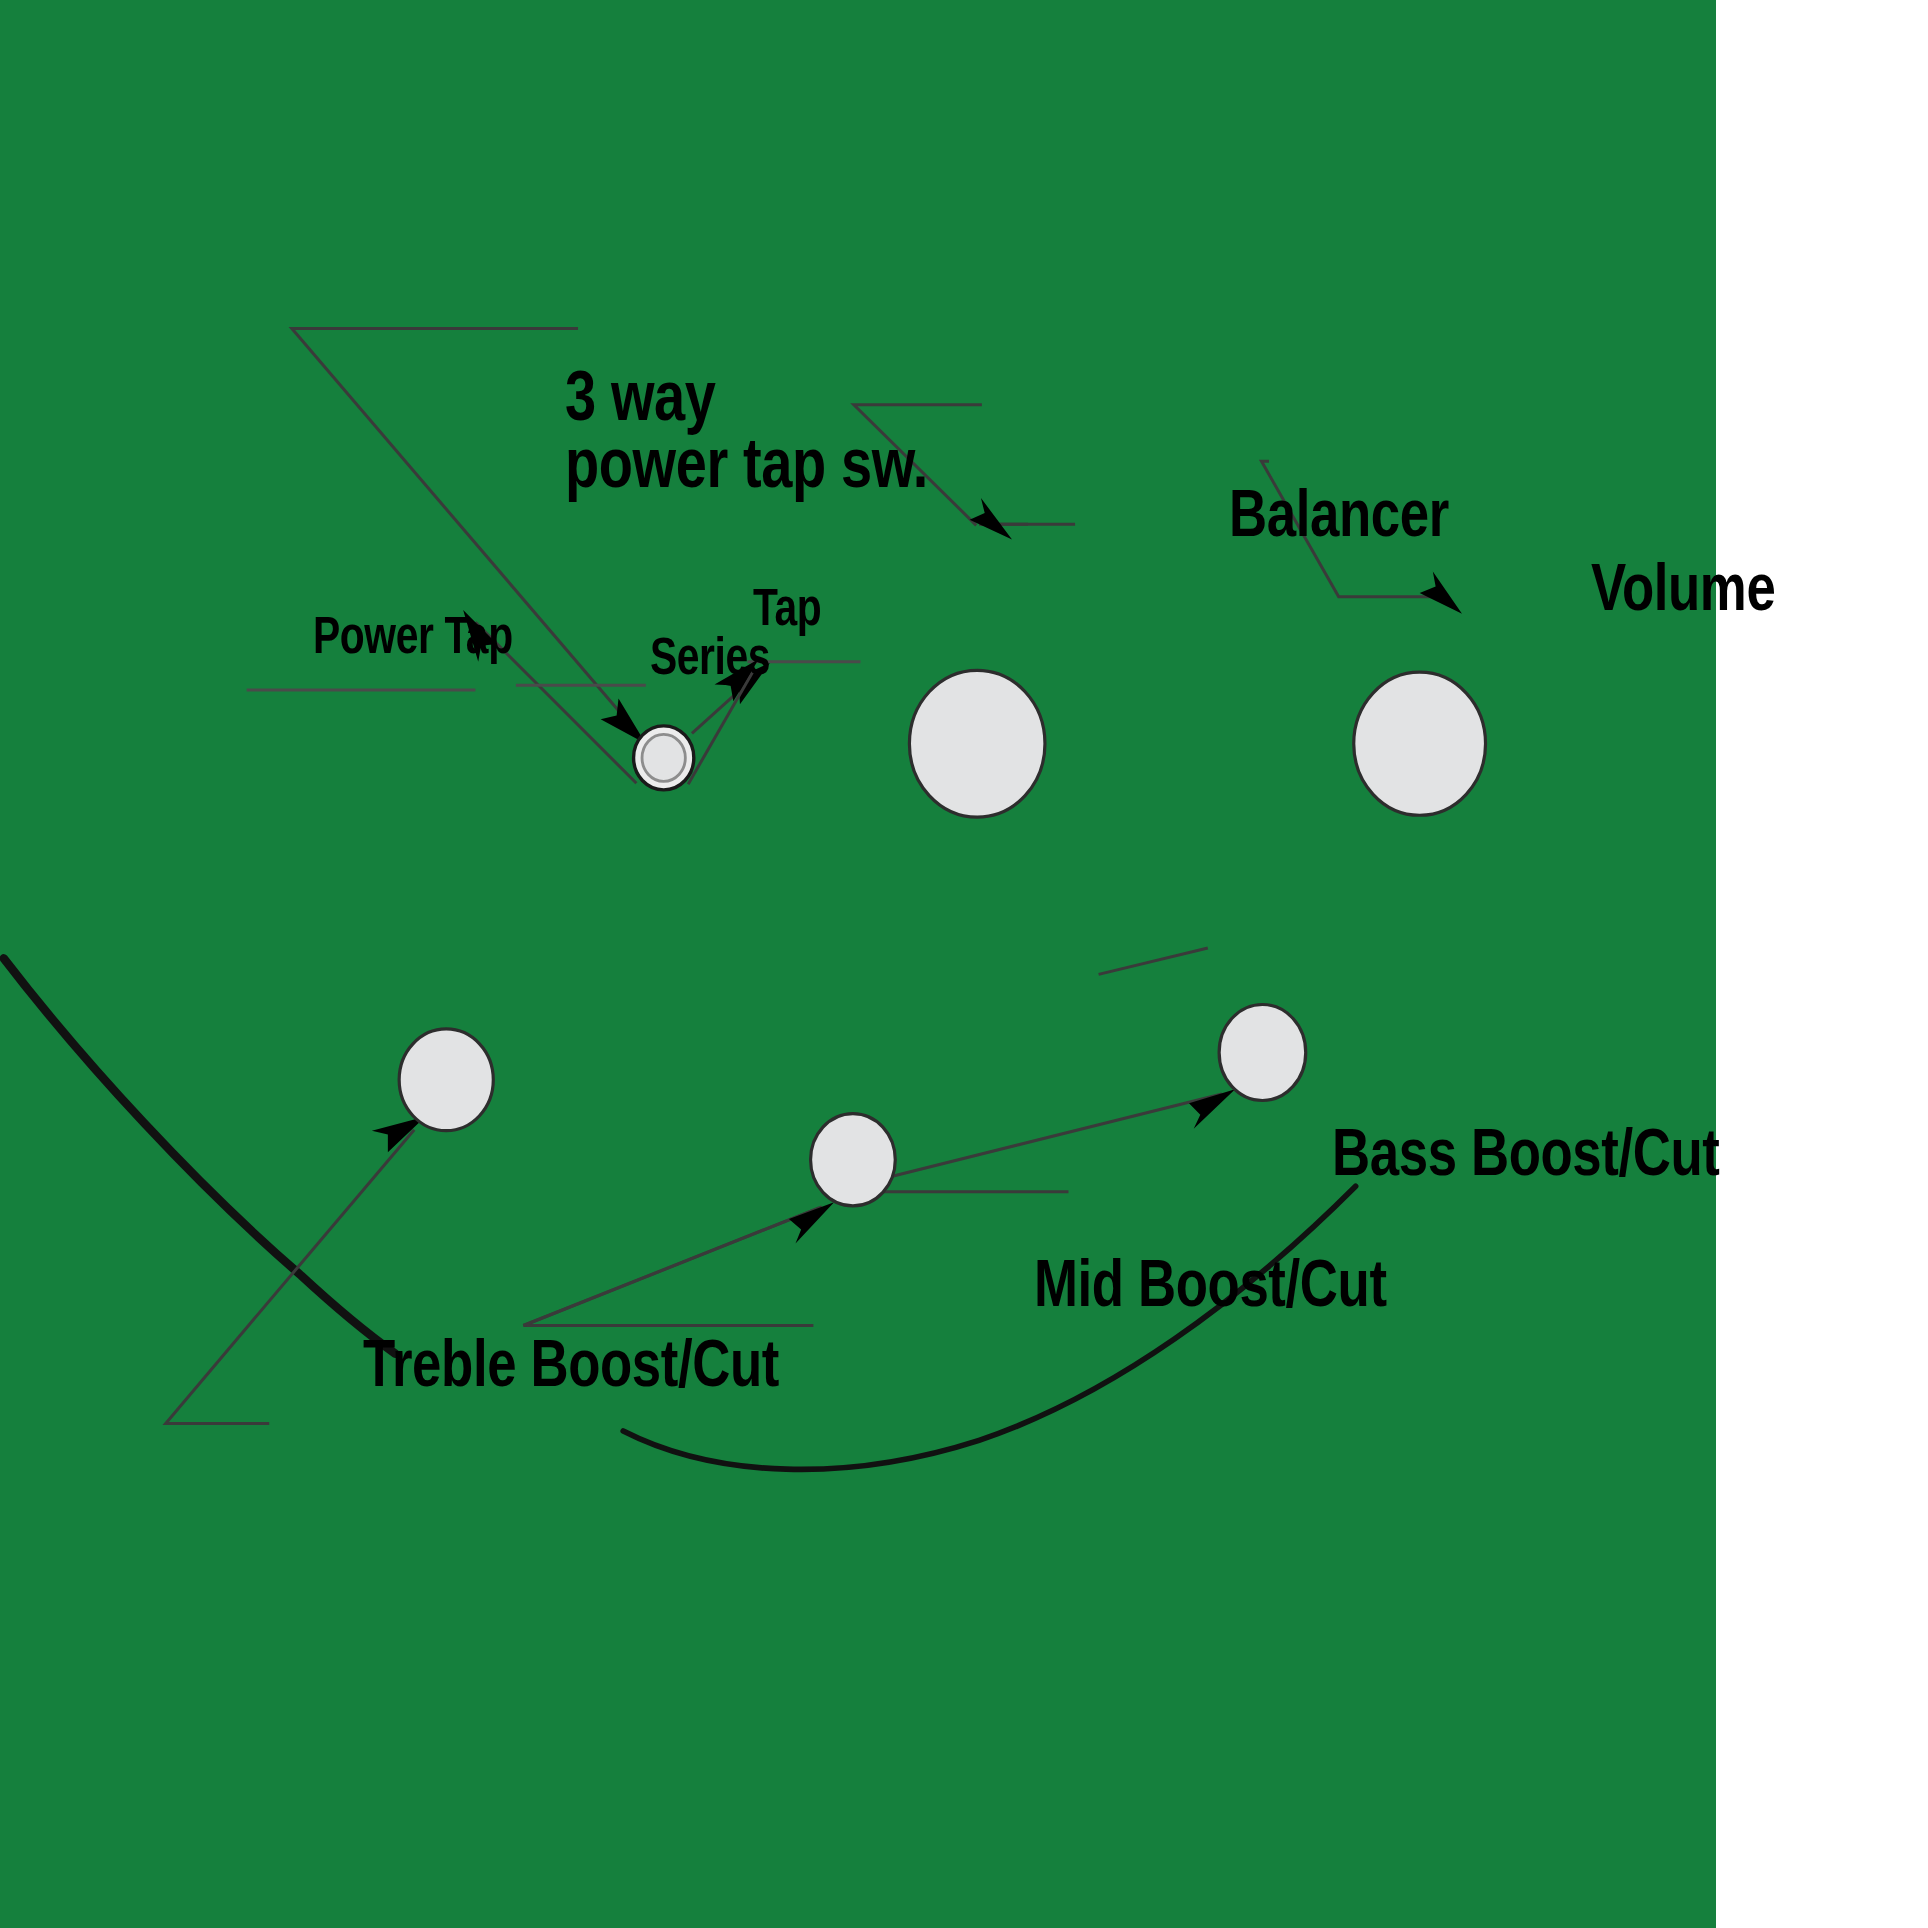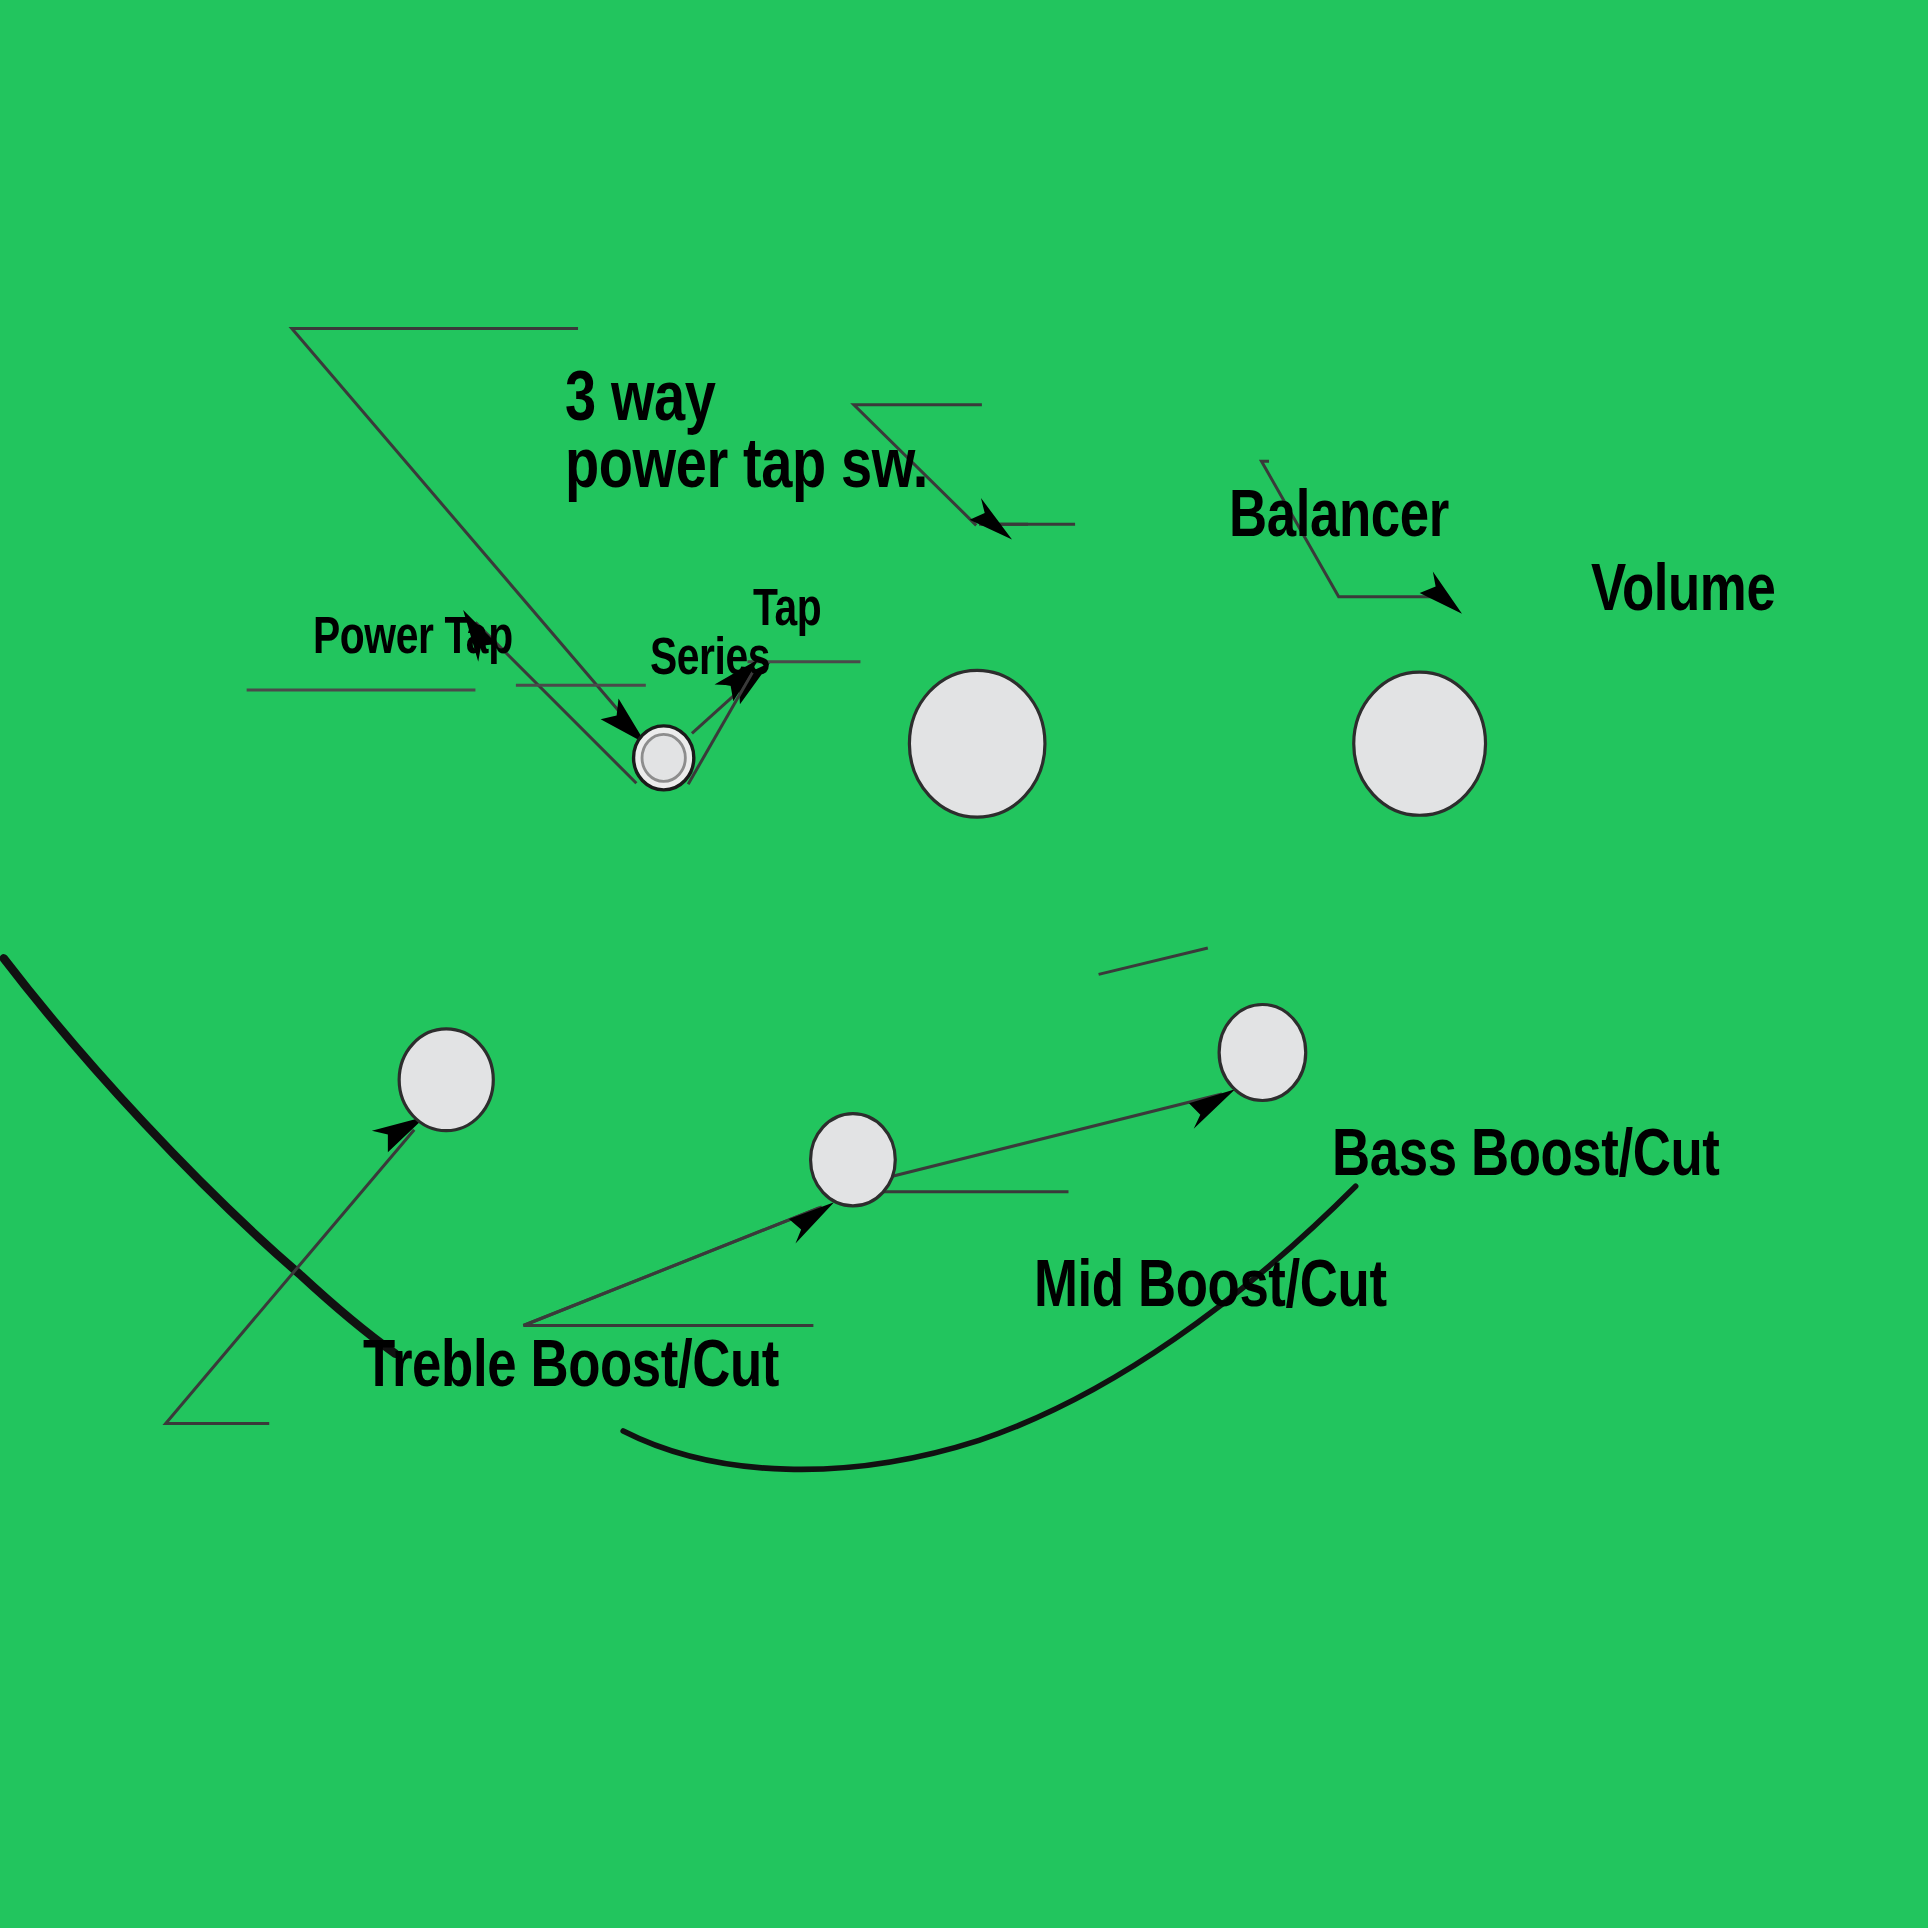--- a/index.html
+++ b/index.html
@@ -8,23 +8,23 @@
     background: #ffffff;
   }
   body {
     width: 1928px;
     height: 1928px;
     overflow: hidden;
     font-family: "Liberation Sans", sans-serif;
   }
   #diagram-root {
     position: relative;
-    width: 1928px;
+    width: 1716px;
     height: 1928px;
-    background: #22c55e;
+    background: #15803d;
   }
   svg.diagram-svg {
     position: absolute;
     left: 0;
     top: 0;
     width: 1928px;
     height: 1928px;
     display: block;
   }
   .leader-line {

